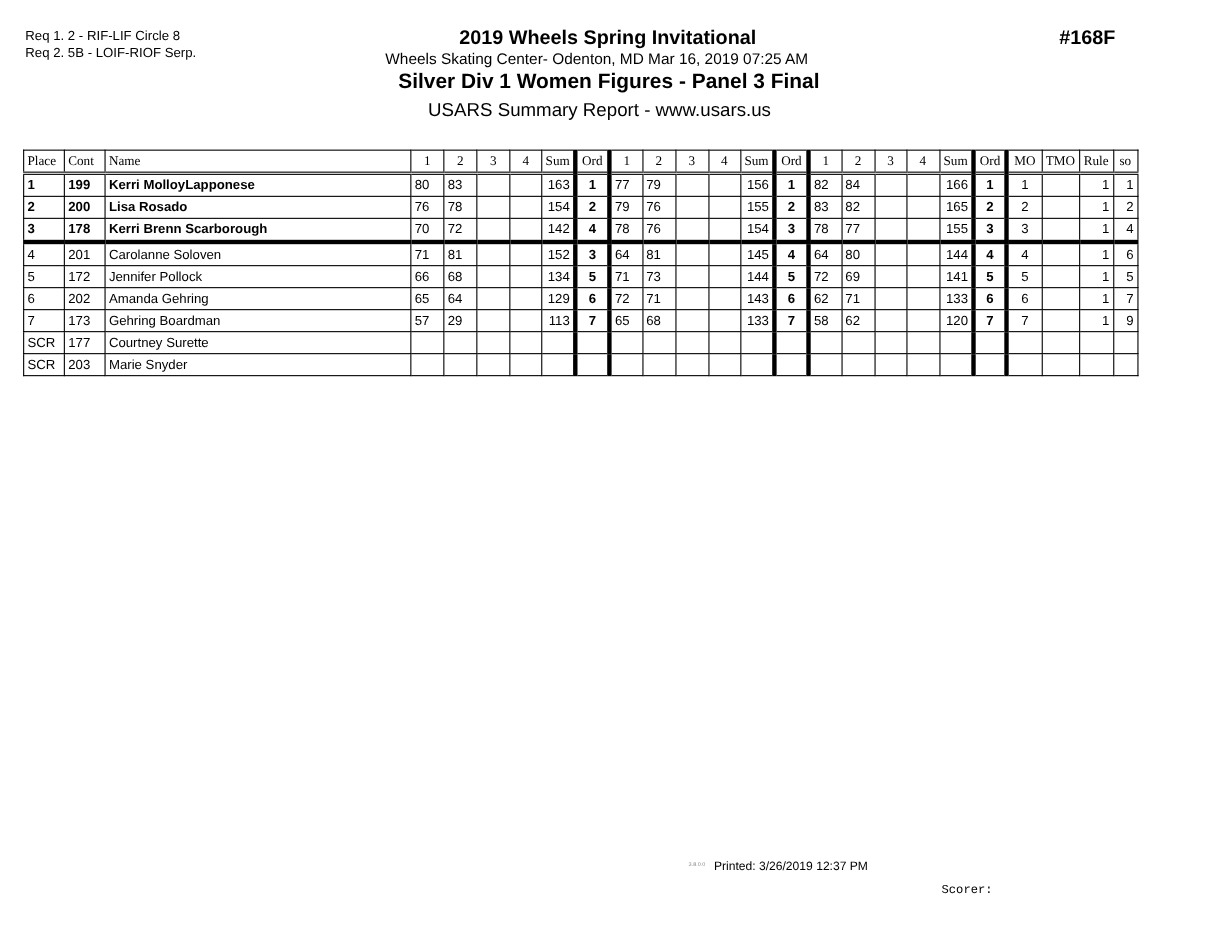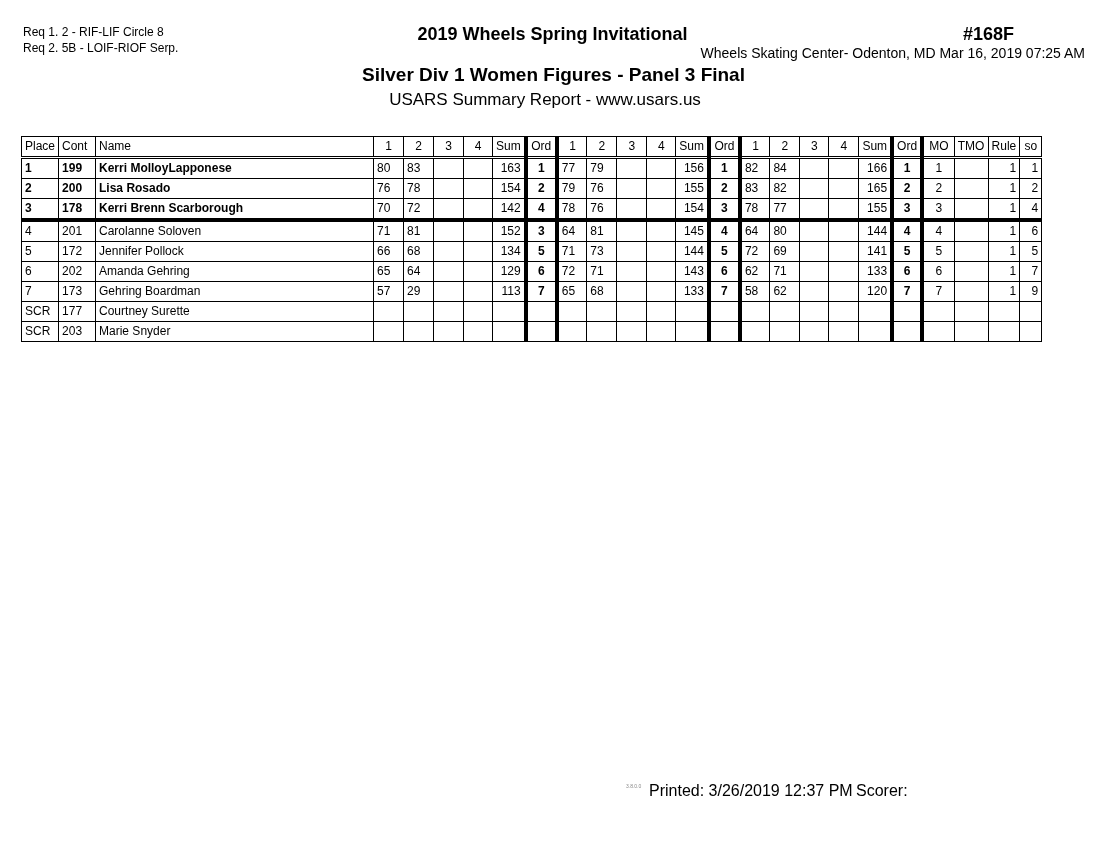--- a/index.html
+++ b/index.html
@@ -1,40 +1,40 @@
 <!DOCTYPE html>
 <html><head>
 <meta charset="utf-8">
 <style>
   html, body { margin:0; padding:0; background:#ffffff; }
   body { width:1100px; height:850px; position:relative; overflow:hidden; font-family:"Liberation Sans", sans-serif; color:#000; }
   .abs { position:absolute; white-space:nowrap; }
   .req { left:23px; font-size:12px; line-height:14px; }
   .title { font-weight:bold; font-size:18px; text-align:center; left:0; width:1100px; }
   .center { text-align:center; }
-  .sub { font-size:14px;text-align:right; }
+  .sub { font-size:14px; }
   .h2 { font-weight:bold; font-size:19px; }
   .h3 { font-size:17px; }
 
   table.grid { position:absolute; left:21px; top:136px; border-collapse:collapse; font-size:12px; table-layout:fixed; }
   table.grid td { border:1px solid #000; height:19px; padding:0 3px; line-height:19px; overflow:hidden; white-space:nowrap; }
   tr.judges td { height:19px; }
   tr.judges td.blank { border:none; }
   tr.judges td.jname { border-bottom:none; padding-left:6px; vertical-align:top; line-height:14px; height:20px; }
-  tr.hdr td { border-bottom:3px double #000; }
+  tr.hdr td { border-bottom:3px double #000;font-family:Liberation Serif, serif; }
   tr.hdr td.c { text-align:center; }
   td.num { text-align:left; }
   td.right { text-align:right; }
   td.ctr { text-align:center; }
   td.ord { font-weight:bold; text-align:center; border-left:4px solid #000 !important; border-right:4px solid #000 !important; }
   tr.top td { font-weight:bold; }
   tr.top td.sc { font-weight:normal; }
   tr.sep td { border-bottom:4px solid #000; }
   .footer-ver { font-size:5px; color:#888; }
-  .footer { font-size:16px; }
+  .footer { font-size:11px; }
 </style>
 </head>
 <body>
 
 <div class="abs req" style="top:25px;">Req  1.  2 - RIF-LIF Circle 8</div>
 <div class="abs req" style="top:41px;">Req  2.  5B - LOIF-RIOF Serp.</div>
 
 <div class="abs title" style="top:24px; left:0; width:1105px;">2019 Wheels Spring Invitational</div>
 <div class="abs center sub" style="top:45px; left:0; width:1085px;">Wheels Skating Center- Odenton, MD  Mar 16, 2019  07:25 AM</div>
 <div class="abs center h2" style="top:64px; left:0; width:1107px;">Silver Div 1 Women Figures - Panel 3 Final</div>
@@ -338,13 +338,13 @@
         <td class="ctr sc"></td>
         <td class="ctr sc"></td>
         <td class="right sc"></td>
         <td class="right sc"></td>
       </tr>
     </tbody>
 </table>
 
 <div class="abs footer-ver" style="top:783px; left:626px;">3.8.0.0</div>
 <div class="abs footer" style="top:782px; left:649px;">Printed:  3/26/2019  12:37 PM</div>
-<div class="abs footer" style="top:782px; left:856px;">Scorer:</div>
+<div class="abs footer" style="top:804px; left:856px;font-family:Liberation Mono, monospace;">Scorer:</div>
 
 </body></html>

